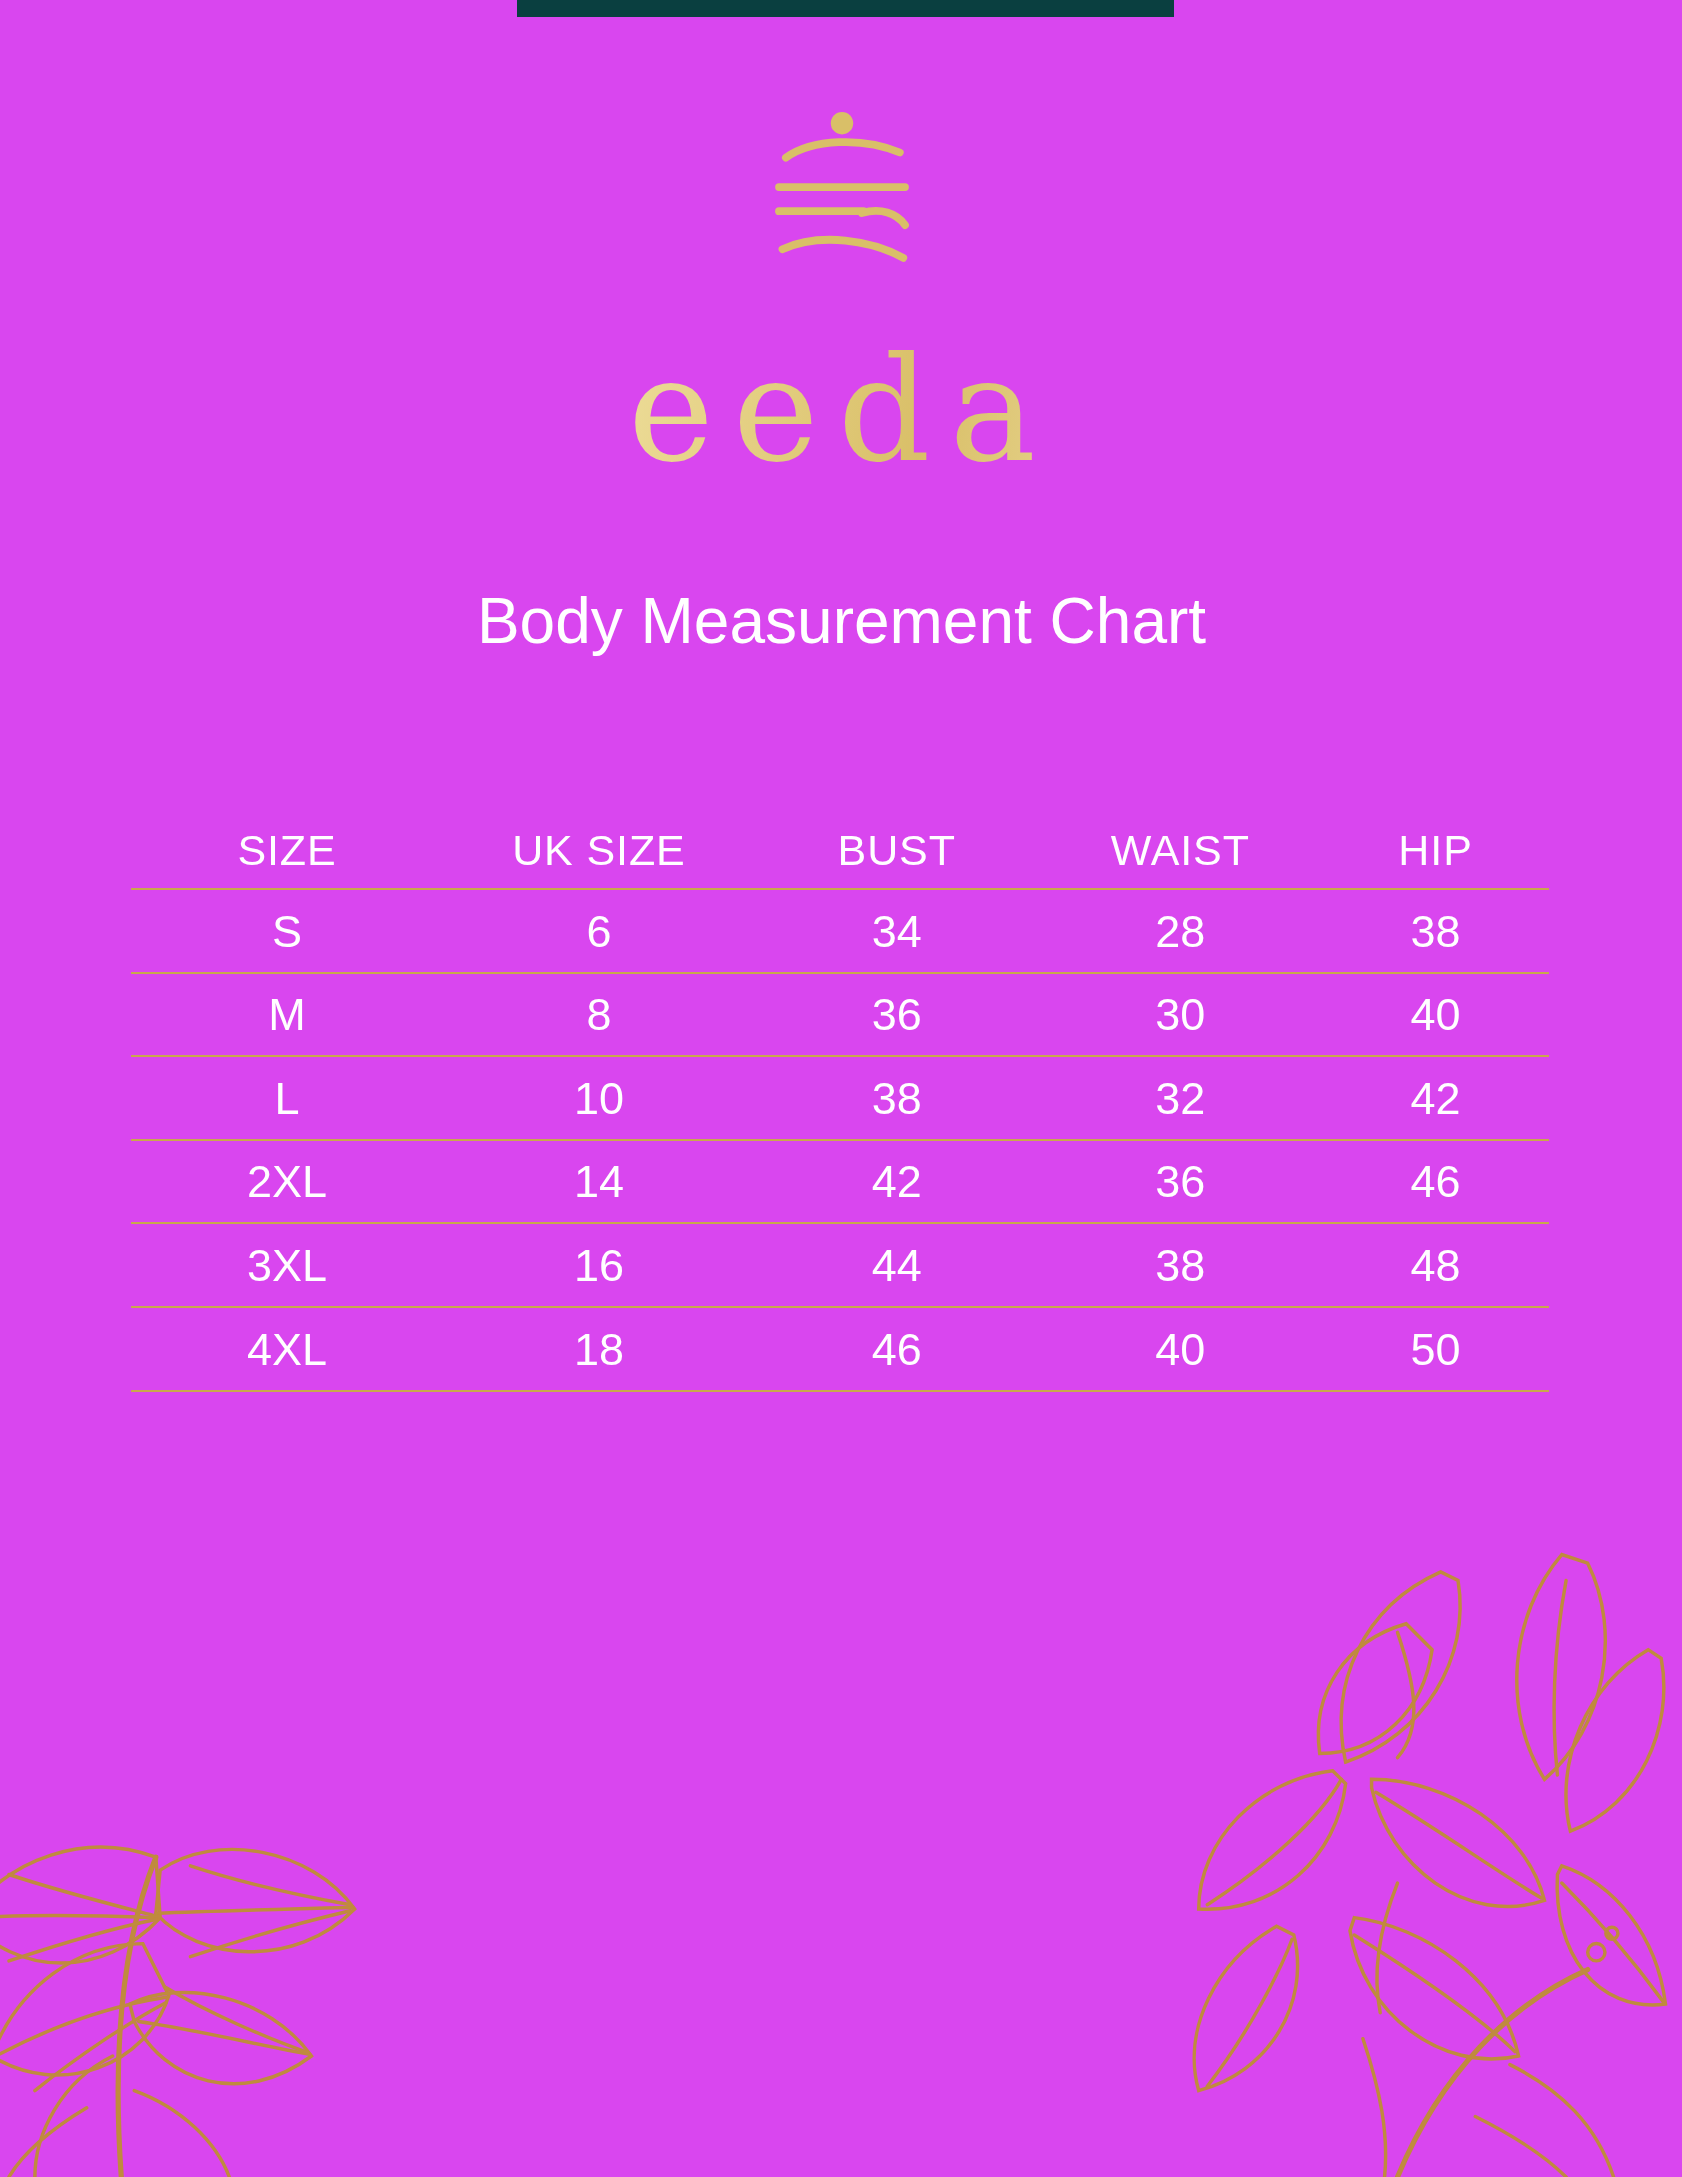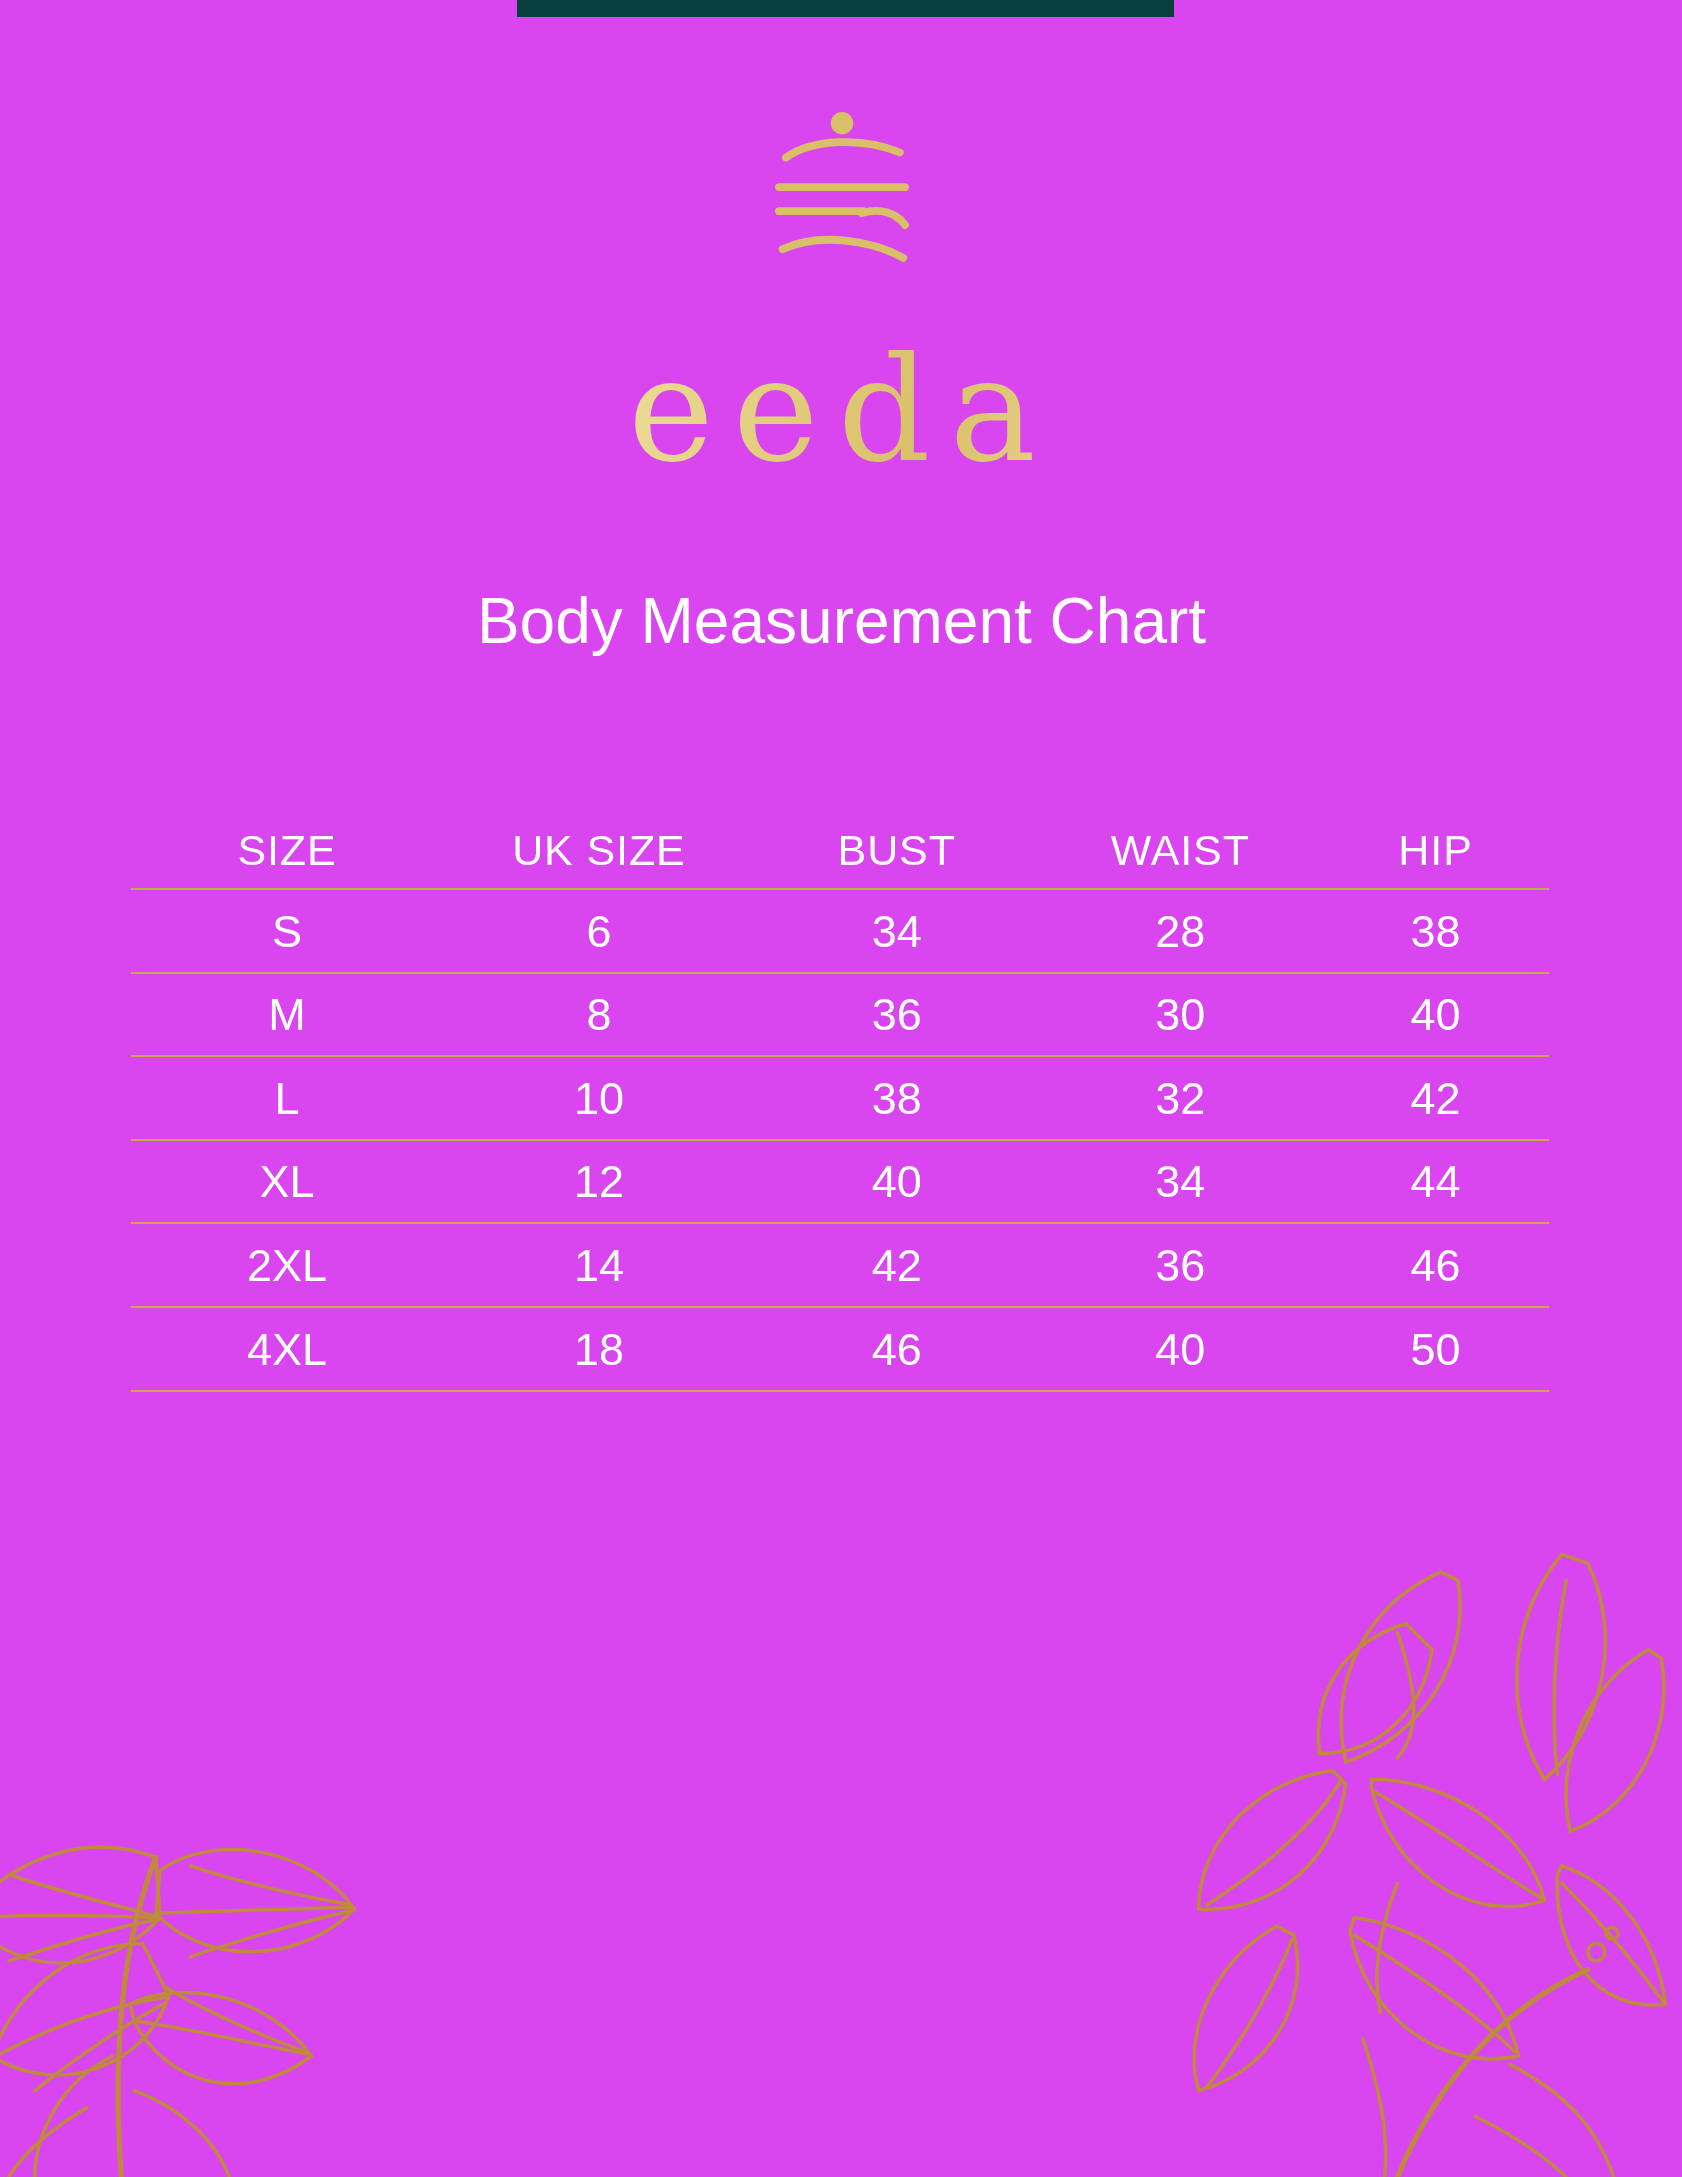--- a/index.html
+++ b/index.html
@@ -174,32 +174,32 @@
           <td>40</td>
         </tr>
         <tr>
           <td>L</td>
           <td>10</td>
           <td>38</td>
           <td>32</td>
           <td>42</td>
         </tr>
         <tr>
-          <td>XL</td>
-          <td>12</td>
-          <td>40</td>
-          <td>34</td>
-          <td>44</td>
-        </tr>
-        <tr>
           <td>2XL</td>
           <td>14</td>
           <td>42</td>
           <td>36</td>
           <td>46</td>
+        </tr>
+        <tr>
+          <td>3XL</td>
+          <td>16</td>
+          <td>44</td>
+          <td>38</td>
+          <td>48</td>
         </tr>
         <tr>
           <td>4XL</td>
           <td>18</td>
           <td>46</td>
           <td>40</td>
           <td>50</td>
         </tr>
       </tbody>
     </table>

